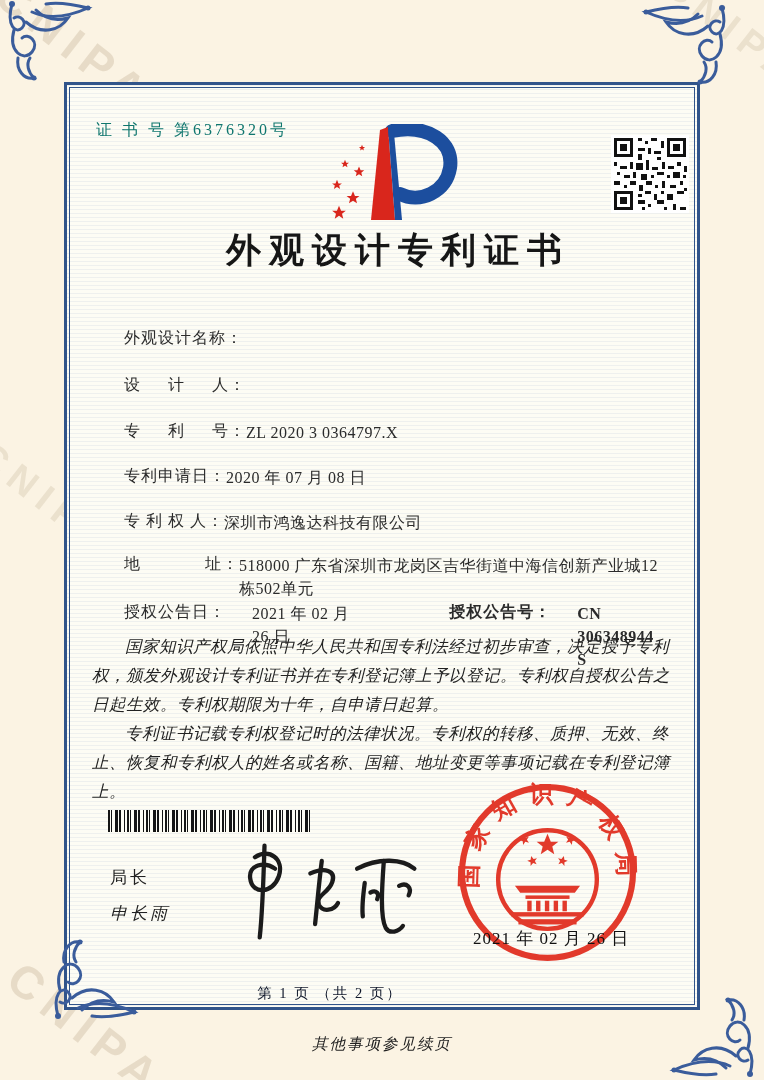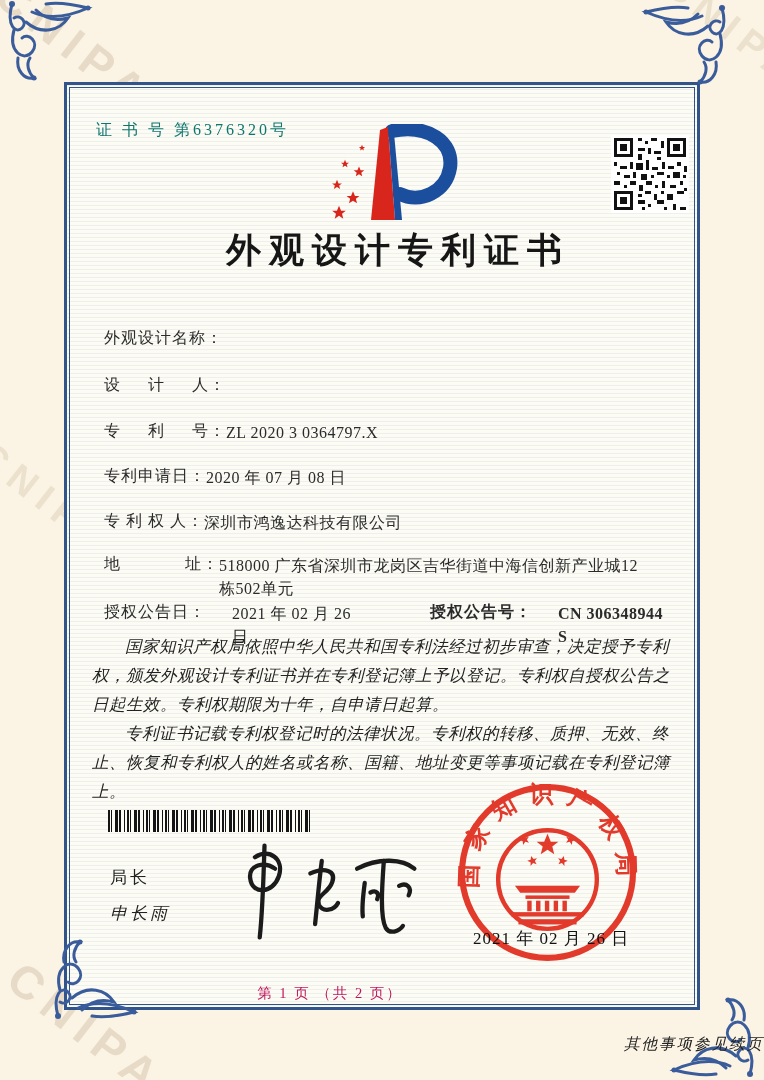--- a/index.html
+++ b/index.html
@@ -36,21 +36,21 @@
   }
   .logo { position:absolute; left:300px; top:124px; width:165px; height:100px; }
   .qr { position:absolute; left:611px; top:135px; width:78px; height:78px; background:#fff; }
   .title {
     position:absolute; left:64px; top:227px; width:636px;
     text-align:center; font-size:35px; font-weight:bold;
     letter-spacing:8px; color:#161616;padding-left:32px;
   }
   .fields { position:absolute; left:104px; top:322px; width:560px; font-size:16px; color:#2b2b2b; }
   .frow { display:flex; align-items:flex-start; position:absolute; left:0; }
-  .flabel { white-space:pre; flex:0 0 auto; letter-spacing:1px; }
+  .flabel { white-space:pre; flex:0 0 auto; letter-spacing:1px;margin-left:20px; }
   .fvalue { max-width:430px; line-height:1.45; letter-spacing:0.5px; }
   .r0{top:6px}.r1{top:53px}.r2{top:99px}.r3{top:144px}.r4{top:189px}.r5{top:232px}.r6{top:280px}
   .grant-pair { display:flex;gap:26px; }
   .grant-pair + .grant-pair { margin-left:72px;font-weight:bold; }
   .paras {
     position:absolute; left:92px; top:632px; width:586px;
     font-size:16.5px; line-height:29px; color:#222;
     font-style:italic; letter-spacing:0.5px;
   }
   .paras p { text-indent:2em; }
@@ -64,24 +64,24 @@
   .director { position:absolute; left:110px; top:866px; font-size:17px; color:#222; letter-spacing:3px; }
   .director div + div { margin-top:13px;font-style:italic; }
   .signature { position:absolute; left:212px; top:840px; width:210px; height:105px; }
   .seal { position:absolute; left:455px; top:780px; width:185px; height:185px; }
   .seal-date {
     position:absolute; left:460px; top:927px; width:182px; text-align:center;
     font-size:17px; color:#111; letter-spacing:1px; white-space:nowrap;
   }
   .page-footer {
     position:absolute; left:64px; top:984px; width:532px; text-align:center;
-    font-size:14.5px; color:#be185d; letter-spacing:2px;
+    font-size:14.5px; color:#0f172a; letter-spacing:2px;
   }
   .cont-note {
-    position:absolute; left:0; top:1034px; width:764px; text-align:right;
+    position:absolute; left:0; top:1034px; width:764px; text-align:center;
     font-size:15.5px; color:#222; font-style:italic; letter-spacing:2px;
   }
 </style>
 </head>
 <body>
 
 <div class="page">
 
   <div class="wm" style="left:-18px; top:18px;">CNIPA</div>
   <div class="wm" style="left:440px; top:318px;">CNIPA</div>

